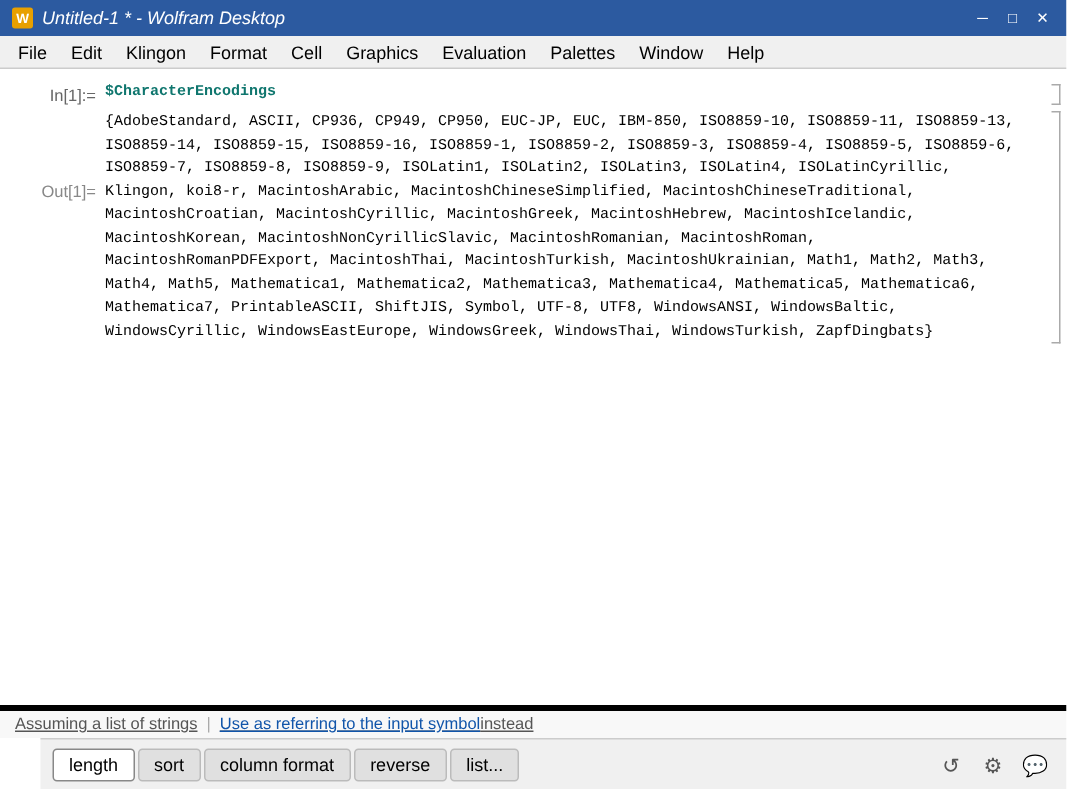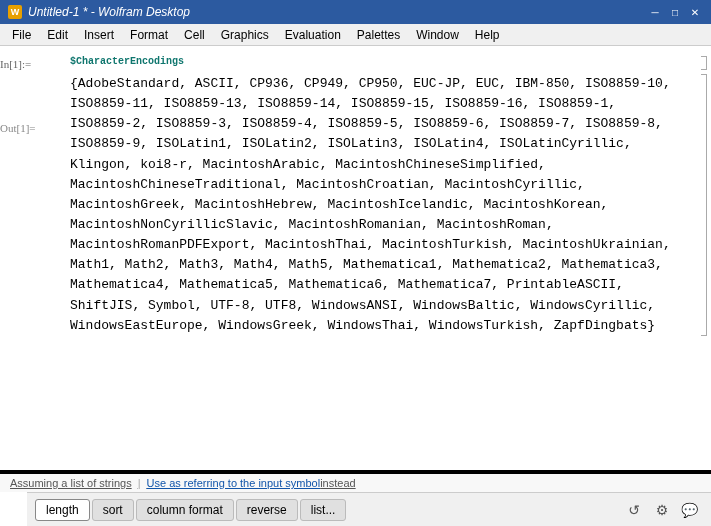--- a/index.html
+++ b/index.html
@@ -91,24 +91,25 @@
 
     
     .cell-row {
       display: flex;
       align-items: flex-start;
       padding: 2px 0;
     }
     .cell-label {
       width: 70px;
       min-width: 70px;
+      text-align: right;
       padding-right: 6px;
       font-size: 11px;
       color: #888;
-      font-family: Liberation Serif, serif;
+      font-family: Liberation Sans, sans-serif;
       padding-top: 2px;
     }
     .cell-label.in-label { color: #666; }
     .cell-label.out-label { color: #888; margin-top: 46px; }
 
     .cell-content {
       flex: 1;
       padding-right: 16px;
     }
 
@@ -116,21 +117,21 @@
     .input-code {
       font-family: Liberation Mono, monospace;
       font-size: 10px;
       font-weight: bold;
       color: #0f766e;
     }
 
     
     .output-text {
       font-family: 'Courier New', monospace;
-      font-size: 13px;
+      font-size: 10px;
       color: #000;
       line-height: 1.55;
       word-wrap: break-word;
     }
 
     
     .status-bar {
       background: #f8f8f8;
       border-top: 4px solid #000000;
       height: 22px;
@@ -216,21 +217,21 @@
   <div class="title-bar-controls">
     <button class="title-btn">─</button>
     <button class="title-btn">□</button>
     <button class="title-btn">✕</button>
   </div>
 </div>
 
 <div class="menu-bar">
 <div class="menu-item">File</div>
     <div class="menu-item">Edit</div>
-    <div class="menu-item">Insert</div>
+    <div class="menu-item">Klingon</div>
     <div class="menu-item">Format</div>
     <div class="menu-item">Cell</div>
     <div class="menu-item">Graphics</div>
     <div class="menu-item">Evaluation</div>
     <div class="menu-item">Palettes</div>
     <div class="menu-item">Window</div>
     <div class="menu-item">Help</div>
   </div>
 
 <div class="notebook-area">

